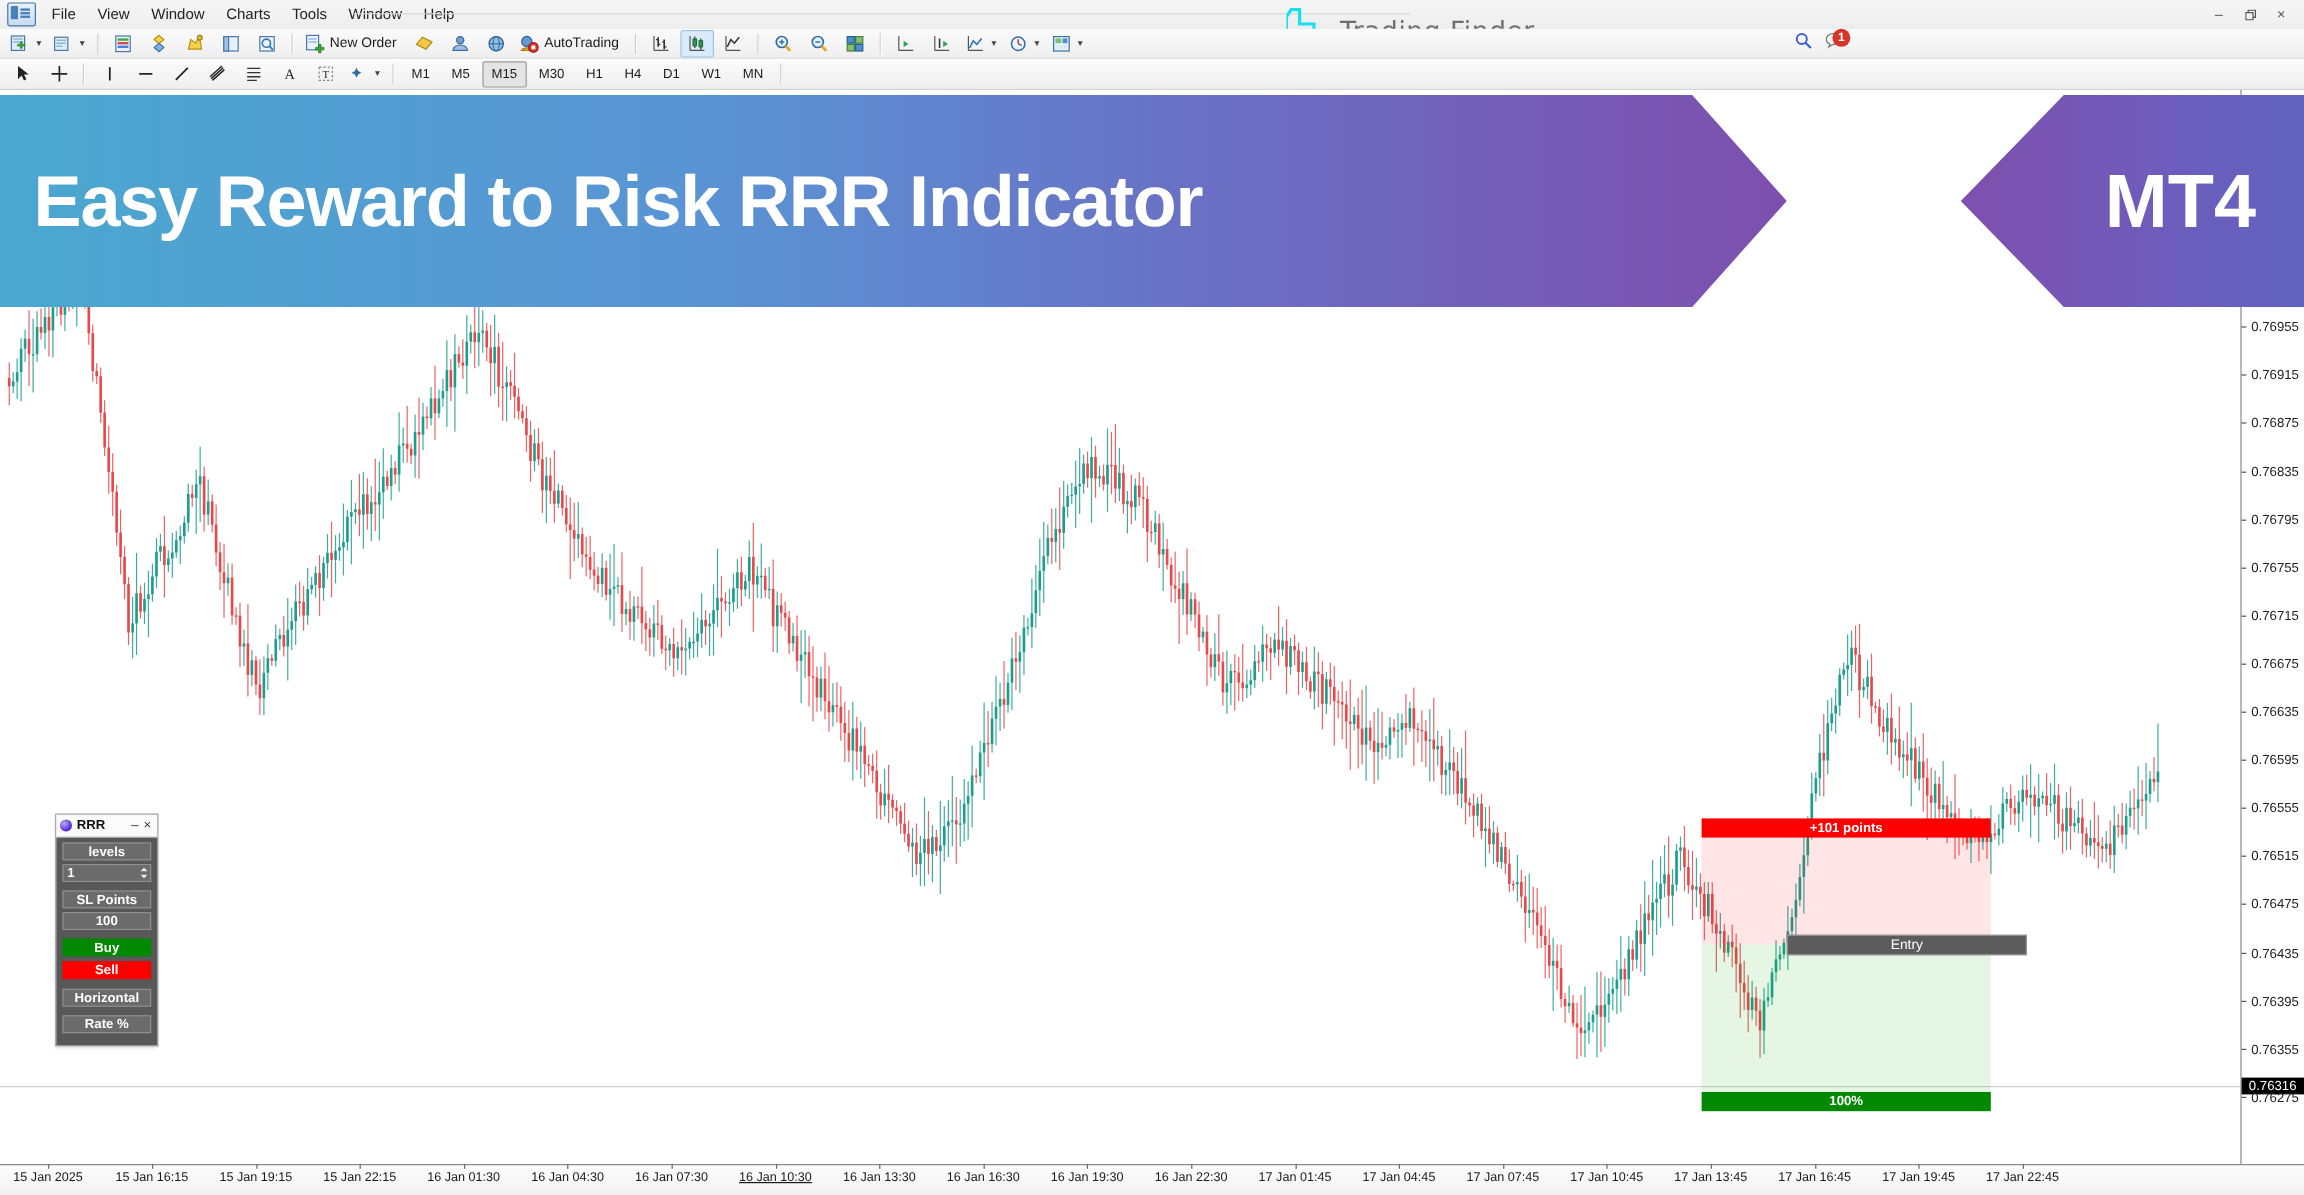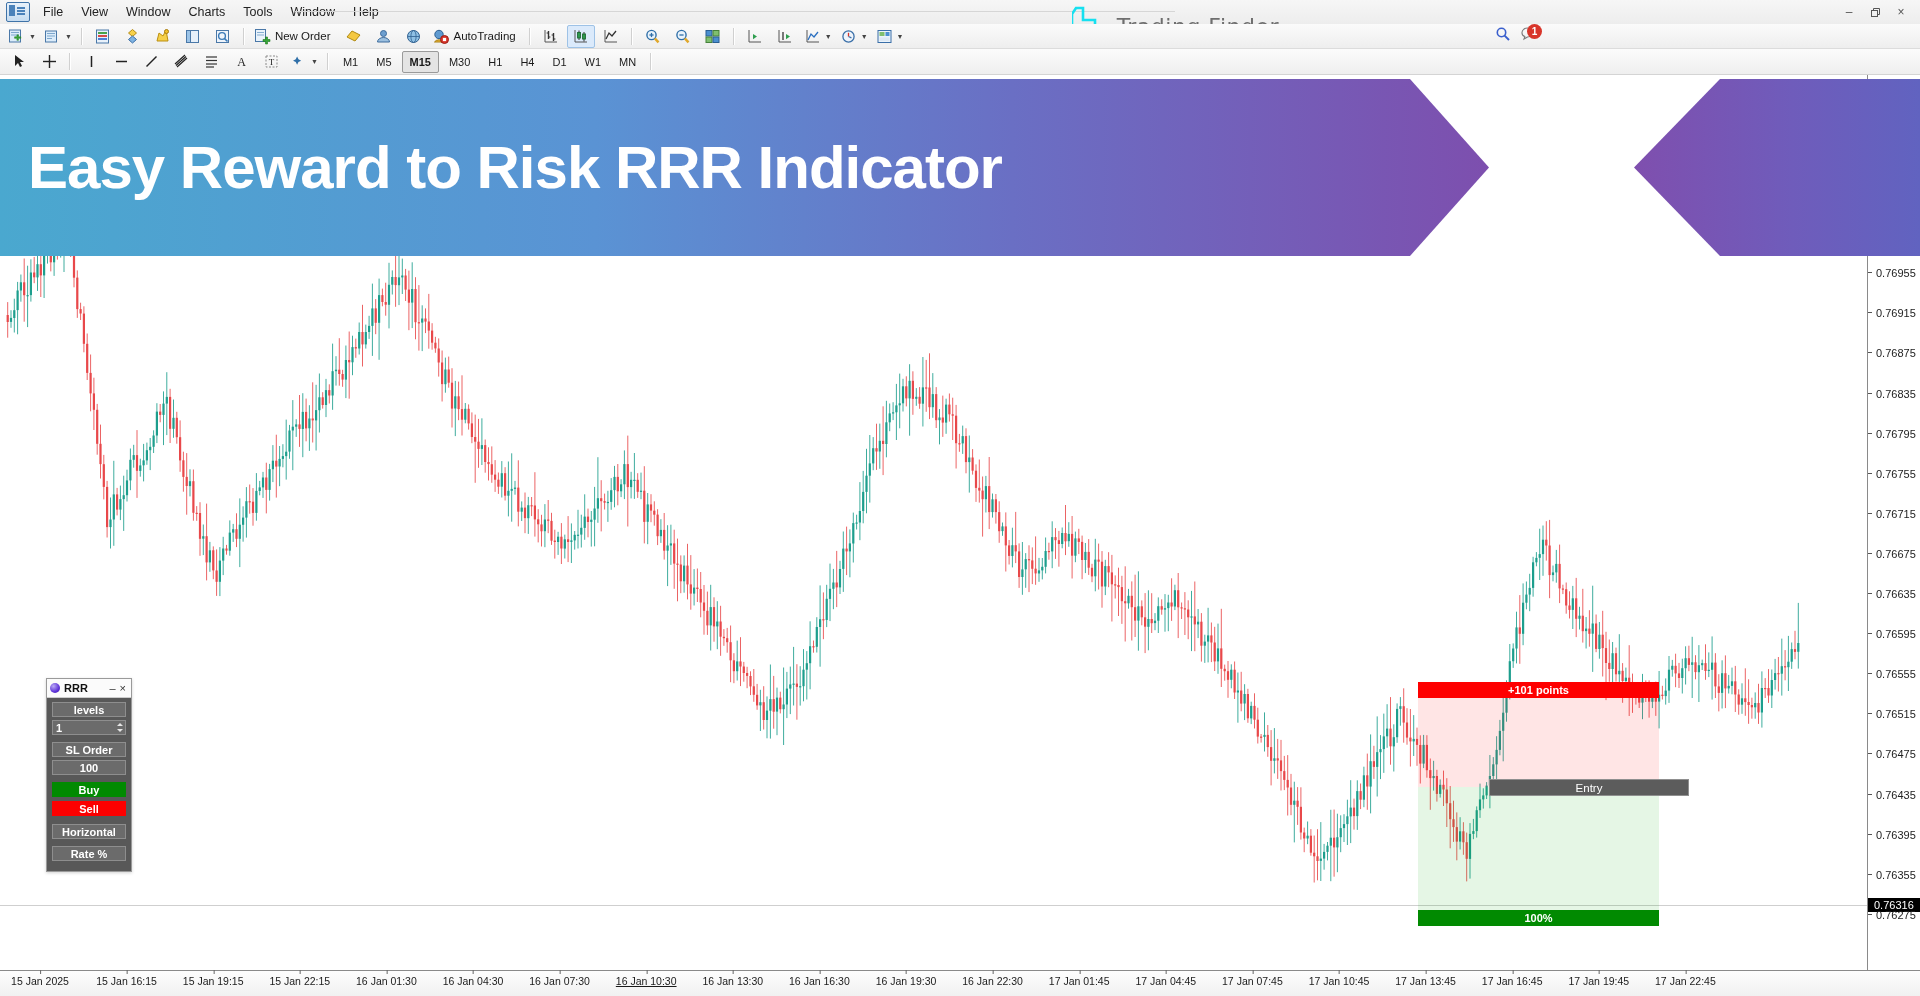--- a/index.html
+++ b/index.html
@@ -83,21 +83,21 @@
     background:linear-gradient(#fbfbfb,#efefef);
     border-bottom:1px solid #d4d4d4;
     display:flex;align-items:center;padding-left:4px;box-sizing:border-box;
   }
   .tf-btn{
     height:20px;padding:0 7px;margin:0 1px;
     display:flex;align-items:center;justify-content:center;
     font-size:11px;color:#1a1a1a;cursor:default;
     border:1px solid transparent;border-radius:2px;
   }
-  .tf-btn.active{border-color:#9a9a9a;background:#e4e4e4;font-weight:bold;}
+  .tf-btn.active{border-color:#9a9a9a;background:#e4e4e4;}
 
   
   .chart-wrap{
     position:absolute;left:0;top:75px;width:1920px;height:896px;
     background:#ffffff;overflow:hidden;
   }
   .chart-symbol{
     position:absolute;left:6px;top:5px;font-size:10.5px;color:#6d6d6d;
     white-space:nowrap;z-index:6;
   }
@@ -1686,21 +1686,21 @@
       </div>
       <div class="rrr-body">
         <div class="rrr-field">levels</div>
         <div class="rrr-input">
           <span class="v">1</span>
           <span class="spin">
               <i class="up"></i>
               <i class="dn"></i>
             </span>
         </div>
-        <div class="rrr-field">SL Order</div>
+        <div class="rrr-field">SL Points</div>
         <div class="rrr-input">
           <span class="v center">100</span>
         </div>
         <div class="rrr-btn buy">Buy</div>
         <div class="rrr-btn sell">Sell</div>
         <div class="rrr-gap"></div>
         <div class="rrr-field">Horizontal</div>
         <div class="rrr-gap"></div>
         <div class="rrr-field">Rate %</div>
       </div>
@@ -1728,15 +1728,16 @@
       <div class="t-tick" style="left: 1512.2px;">17 Jan 16:45</div>
       <div class="t-tick" style="left: 1598.8px;">17 Jan 19:45</div>
       <div class="t-tick" style="left: 1685.4px;">17 Jan 22:45</div>
     </div>
 
   <div class="banner">
     <div class="banner-text">Easy Reward to Risk RRR Indicator</div>
   </div>
   <div class="badge">
     <div class="badge-inner"></div>
+    <div class="badge-text">MT4</div>
   </div>
 
 </div>
 
 </body></html>

